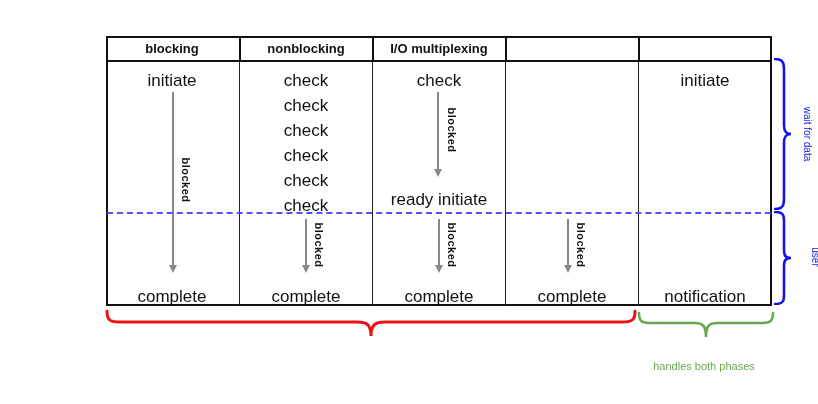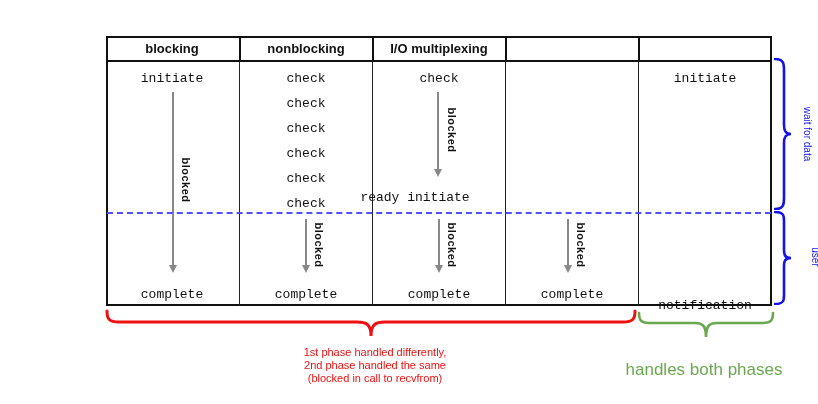--- a/index.html
+++ b/index.html
@@ -8,37 +8,37 @@
     font-family:"Liberation Sans","DejaVu Sans",sans-serif;color:#111;margin-left:36px;
   }
   
   .tframe{position:absolute;left:70px;top:36px;width:666px;height:270px;
     border:2px solid #111;box-sizing:border-box;background:#fff;}
   .hline{position:absolute;left:70px;top:60px;width:666px;height:2px;background:#111;}
   .vline-h{position:absolute;top:37px;height:24px;width:2px;background:#111;}
   .vline-b{position:absolute;top:62px;height:243px;width:1px;background:#222;}
   .hcell{position:absolute;top:36px;height:26px;line-height:26px;text-align:center;
     font-weight:bold;font-size:13px;transform:translateX(-50%);white-space:nowrap;}
-  .lbl{position:absolute;font-size:13px;transform:translateX(-50%);white-space:nowrap;font-family:Liberation Mono, monospace;}
+  .lbl{position:absolute;font-size:17px;transform:translateX(-50%);white-space:nowrap;}
   .arrow{position:absolute;width:2px;background:#888;transform:translateX(-50%);}
   .arrow::after{content:"";position:absolute;bottom:-8px;left:50%;margin-left:-4.5px;
     border:4.5px solid transparent;border-top:8px solid #888;}
   .blocked{position:absolute;writing-mode:vertical-rl;font-size:11px;font-weight:bold;
     letter-spacing:.5px;transform:translateY(-50%);color:#111;}
   .dashline{position:absolute;left:71px;top:212px;width:664px;height:0;
     border-top:2px dashed #5050ff;}
   .bluev{position:absolute;writing-mode:vertical-rl;color:#1414e6;font-size:10px;
     transform:translateY(-50%);white-space:nowrap;}
   .bluemulti{position:absolute;color:#1414e6;font-size:10px;line-height:11px;
     width:100px;text-align:center;white-space:pre-line;
     transform:translate(-50%,-50%) rotate(90deg);}
   .brace{position:absolute;}
   .rednote{position:absolute;color:#ee1111;font-size:11px;line-height:13px;
     text-align:center;white-space:pre-line;transform:translateX(-50%);}
-  .greennote{position:absolute;color:#6aa84f;font-size:17px;
+  .greennote{position:absolute;color:#6aa84f;font-size:11px;
     transform:translateX(-50%);white-space:nowrap;}
 </style>
 </head>
 <body>
 
 <div class="canvas">
 
   <div class="tframe"></div>
   <div class="hline"></div>
   <div class="vline-h" style="left:203px"></div>
@@ -65,50 +65,47 @@
   <div class="lbl" style="left:270px;top:146px">check</div>
   <div class="lbl" style="left:270px;top:171px">check</div>
   <div class="lbl" style="left:270px;top:196px">check</div>
   <div class="arrow" style="left:270px;top:219px;height:50px"></div>
   <div class="blocked" style="left:277px;top:245px">blocked</div>
   <div class="lbl" style="left:270px;top:287px">complete</div>
 
   <div class="lbl" style="left:403px;top:71px">check</div>
   <div class="arrow" style="left:402px;top:92px;height:81px"></div>
   <div class="blocked" style="left:410px;top:130px">blocked</div>
-  <div class="lbl" style="left:379px;top:190px">ready initiate</div>
+  <div class="lbl" style="left:403px;top:190px">ready initiate</div>
   <div class="arrow" style="left:403px;top:219px;height:50px"></div>
   <div class="blocked" style="left:410px;top:245px">blocked</div>
   <div class="lbl" style="left:403px;top:287px">complete</div>
 
   <div class="arrow" style="left:532px;top:219px;height:50px"></div>
   <div class="blocked" style="left:539px;top:245px">blocked</div>
   <div class="lbl" style="left:536px;top:287px">complete</div>
 
   <div class="lbl" style="left:669px;top:71px">initiate</div>
-  <div class="lbl" style="left:669px;top:298px">notification</div>
+  <div class="lbl" style="left:669px;top:287px">notification</div>
 
   <div class="dashline"></div>
 
   <svg class="brace" style="left:738px;top:58px" width="20" height="152">
     <path d="M1,1 C10,1 10,6 10,13 L10,67 C10,72 11,76 17,76 C11,76 10,80 10,85 L10,139 C10,146 10,151 1,151" fill="none" stroke="#1414e6" stroke-width="2.6" stroke-linecap="round"></path>
   </svg>
   <svg class="brace" style="left:738px;top:211px" width="20" height="94">
     <path d="M1,1 C10,1 10,5 10,10 L10,39 C10,44 11,47 17,47 C11,47 10,50 10,55 L10,84 C10,89 10,93 1,93" fill="none" stroke="#1414e6" stroke-width="2.6" stroke-linecap="round"></path>
   </svg>
   <div class="bluev" style="left:766px;top:134px">wait for data</div>
   <div class="bluemulti" style="left:790px;top:257px">copy data
 from kernel to
 user</div>
 
   <svg class="brace" style="left:69px;top:309px" width="532" height="30">
     <path d="M2,2 C2,10 4,13 14,13 L252,13 C261,13 266,15 266,27 C266,15 271,13 280,13 L518,13 C528,13 530,10 530,2" fill="none" stroke="#ee1111" stroke-width="3" stroke-linecap="round"></path>
   </svg>
-  <div class="rednote" style="left:339px;top:346px">1st phase handled differently,
-2nd phase handled the same
-(blocked in call to recvfrom)</div>
 
   <svg class="brace" style="left:601px;top:311px" width="138" height="32">
     <path d="M2,2 C2,9 4,12 12,12 L58,12 C65,12 69,14 69,26 C69,14 73,12 80,12 L126,12 C134,12 136,9 136,2" fill="none" stroke="#6aa84f" stroke-width="2.6" stroke-linecap="round"></path>
   </svg>
   <div class="greennote" style="left:668px;top:360px">handles both phases</div>
 
 </div>
 
 </body></html>

